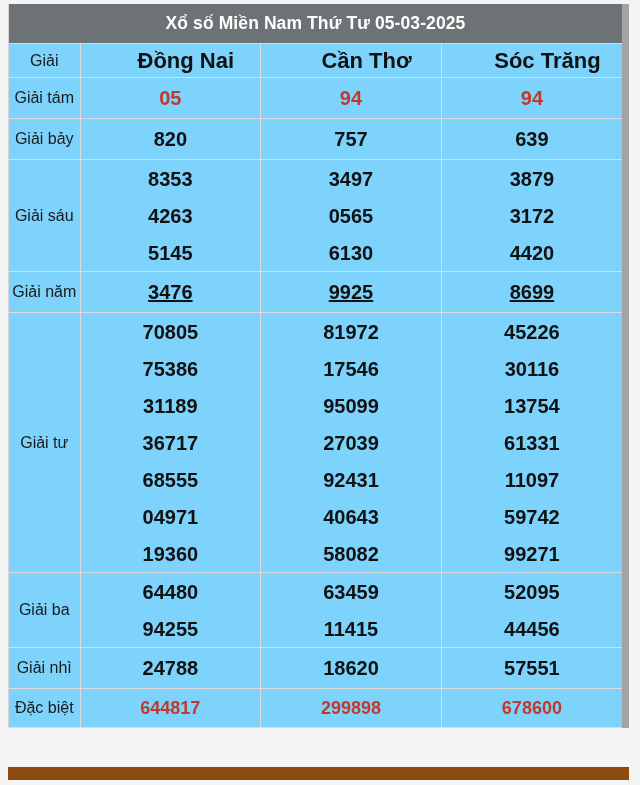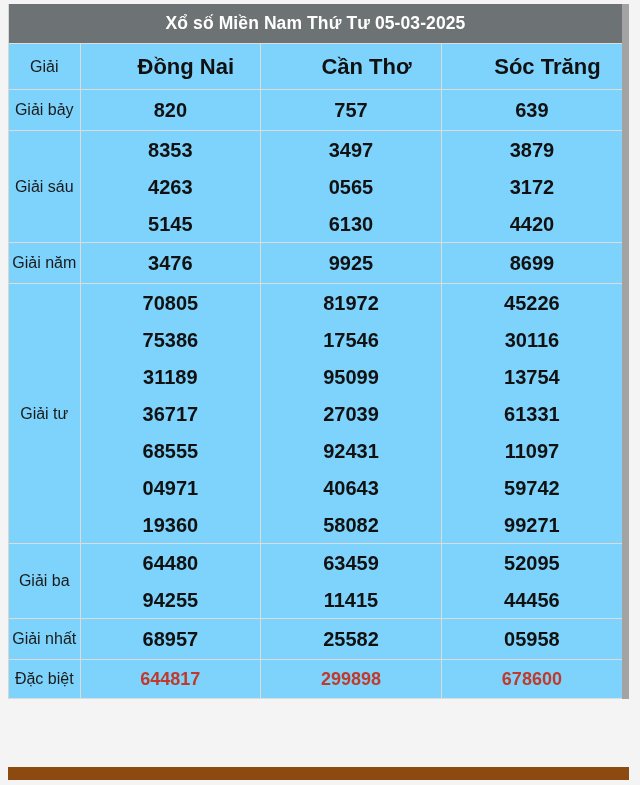--- a/index.html
+++ b/index.html
@@ -55,21 +55,21 @@
     font-size: 16px;
     color: #1a1a1a;
     font-weight: normal;
     line-height: 1.2;
     border-left: none;
   }
   table.lottery td.province {
     font-size: 22px;
     font-weight: bold;
     color: #111111;
-    height: 46px;
+    height: 34px;
     padding-left: 31px;
   }
   table.lottery td.num {
     font-size: 20px;
     font-weight: bold;
     color: #111111;
     line-height: 1.0;
   }
   table.lottery td.num .line {
     display: block;
@@ -77,21 +77,21 @@
   }
   table.lottery td.num.special,
   table.lottery td.num.eight {
     color: #c0392b;
   }
   table.lottery td.num.special {
     font-size: 18px;
   }
   table.lottery tr.r-tam td.num .line,
   table.lottery tr.r-bay td.num .line { padding: 10px 0; }
-  table.lottery tr.r-nam td.num .line { padding: 10px 0; }
+  table.lottery tr.r-nam td.num .line { padding: 10px 0; text-decoration: underline; }
   table.lottery tr.r-nhi td.num .line,
   table.lottery tr.r-nhat td.num .line { padding: 10px 0; }
   table.lottery tr.r-db td.num .line { padding: 10px 0; }
   table.lottery td:last-child { border-right: none; }
   .bottom-bar {
     height: 13px;
     background: #8c4a10;
     width: 621px;
     position: absolute;
     left: 8px;
@@ -108,20 +108,32 @@
     <div class="title-bar">Xổ số Miền Nam Thứ Tư 05-03-2025</div>
 
     <table class="lottery">
       <tbody id="table-body">
           <tr class="r-head">
             <td class="label">Giải</td>
             <td class="province">Đồng Nai</td>
             <td class="province">Cần Thơ</td>
             <td class="province">Sóc Trăng</td>
           </tr>
+          <tr class="r-tam">
+            <td class="label">Giải tám</td>
+            <td class="num eight">
+              <span class="line">05</span>
+            </td>
+            <td class="num eight">
+              <span class="line">94</span>
+            </td>
+            <td class="num eight">
+              <span class="line">94</span>
+            </td>
+          </tr>
           <tr class="r-bay">
             <td class="label">Giải bảy</td>
             <td class="num">
               <span class="line">820</span>
             </td>
             <td class="num">
               <span class="line">757</span>
             </td>
             <td class="num">
               <span class="line">639</span>
@@ -195,30 +207,30 @@
             </td>
             <td class="num">
               <span class="line">63459</span>
               <span class="line">11415</span>
             </td>
             <td class="num">
               <span class="line">52095</span>
               <span class="line">44456</span>
             </td>
           </tr>
-          <tr class="r-nhat">
-            <td class="label">Giải nhất</td>
-            <td class="num">
-              <span class="line">68957</span>
-            </td>
-            <td class="num">
-              <span class="line">25582</span>
-            </td>
-            <td class="num">
-              <span class="line">05958</span>
+          <tr class="r-nhi">
+            <td class="label">Giải nhì</td>
+            <td class="num">
+              <span class="line">24788</span>
+            </td>
+            <td class="num">
+              <span class="line">18620</span>
+            </td>
+            <td class="num">
+              <span class="line">57551</span>
             </td>
           </tr>
           <tr class="r-db">
             <td class="label">Đặc biệt</td>
             <td class="num special">
               <span class="line">644817</span>
             </td>
             <td class="num special">
               <span class="line">299898</span>
             </td>

